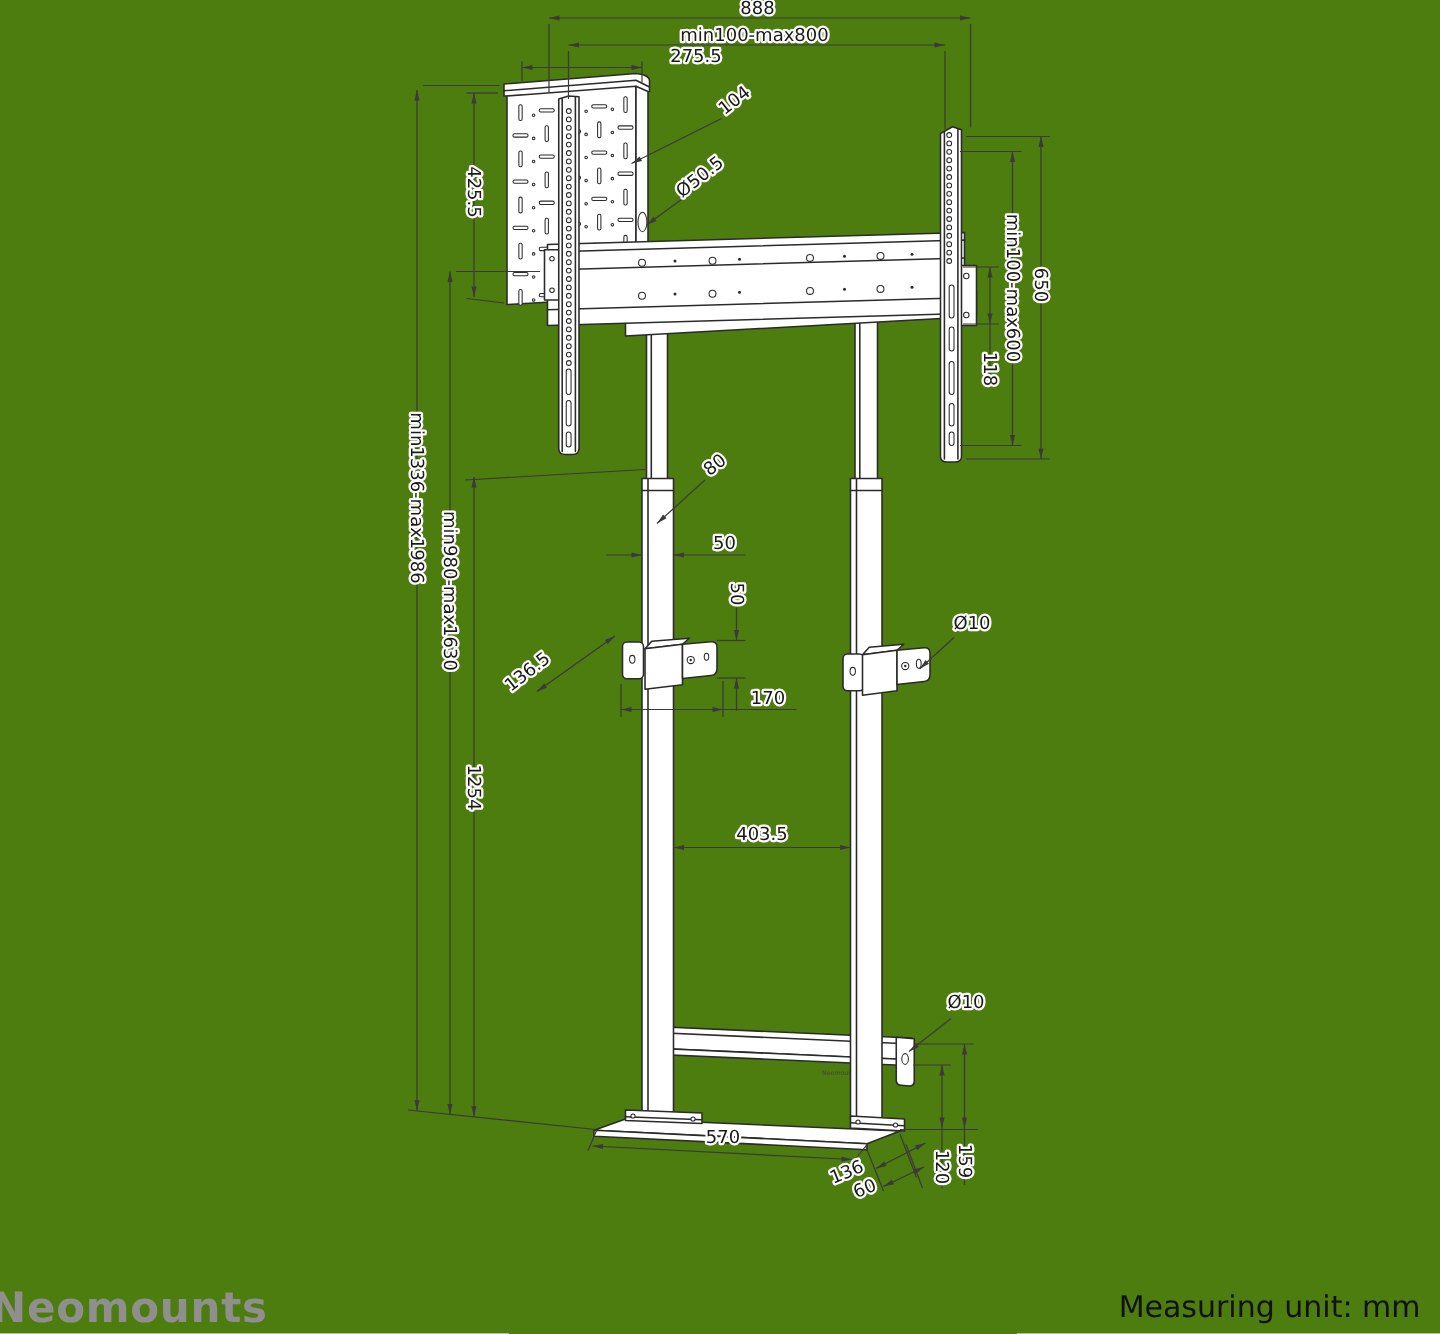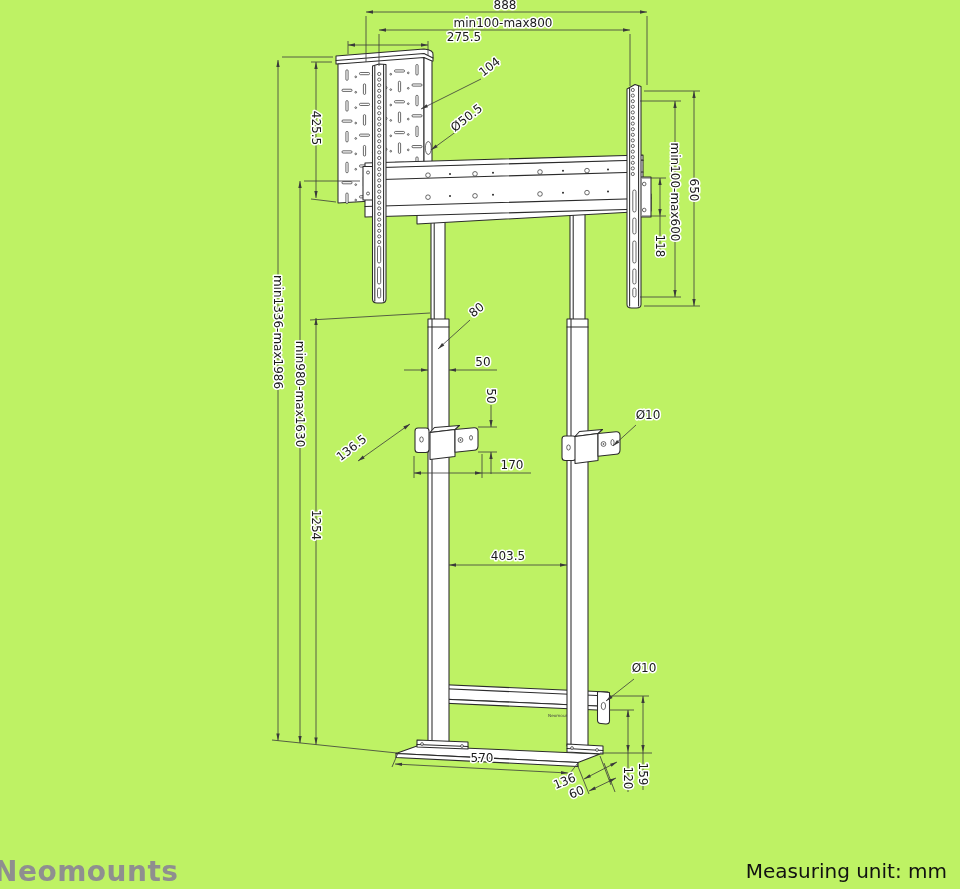--- a/index.html
+++ b/index.html
@@ -1,17 +1,17 @@
 <!DOCTYPE html>
 <html style="--line: #2b2b2b; --dim: #3a3a3a; --logo: #8f8f8f; --text: #1a1a1a;"><head>
 <meta charset="utf-8">
 <style>
   :root { --line:#2b2b2b; --dim:#3a3a3a; --logo:#8f8f8f; --text:#1a1a1a; }
   html,body { margin:0; padding:0; background:#ffffff; }
-  .stage { position:relative; width:960px; height:889px; background:#bef264; overflow:hidden; }
+  .stage { position:relative; width:960px; height:889px; background:#4d7c0f; overflow:hidden; }
   svg { display:block; font-family:"DejaVu Sans", sans-serif; }
   .s   { stroke:var(--line); stroke-width:1.05; fill:none; stroke-linejoin:round; stroke-linecap:round; }
   .sf  { stroke:var(--line); stroke-width:1.05; fill:#ffffff; stroke-linejoin:round; }
   .h   { stroke:var(--line); stroke-width:.7; fill:#ffffff; }
   .d   { fill:var(--line); stroke:none; }
   .dim { stroke:var(--dim); stroke-width:.8; fill:none; }
   .arr { fill:var(--dim); stroke:none; }
   .dimtext { font-size:12px; fill:var(--text); text-anchor:middle;
              paint-order:stroke; stroke:#ffffff; stroke-width:3px; stroke-linejoin:round; }
   .tiny { font-size:4.2px; fill:#444; }

